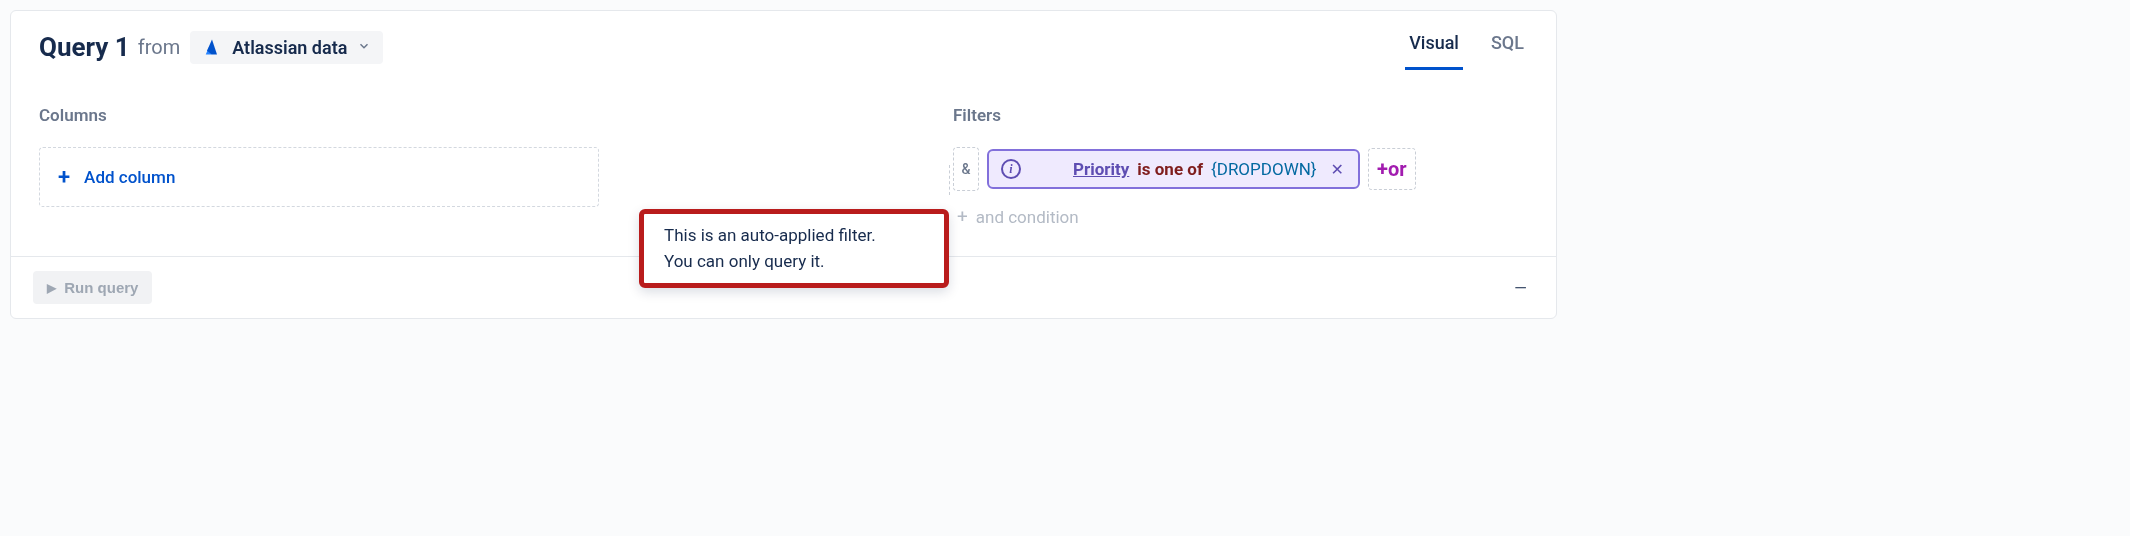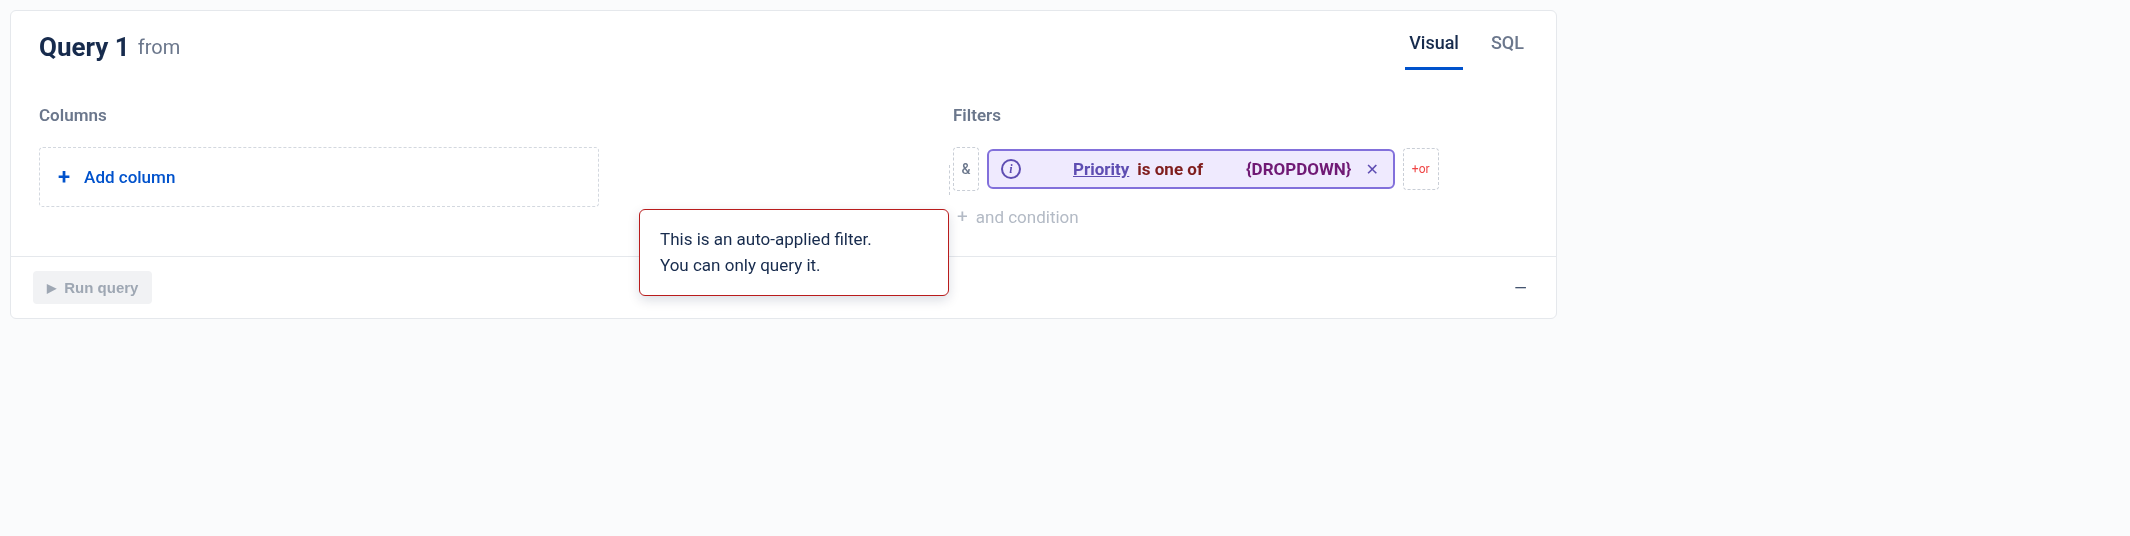--- a/index.html
+++ b/index.html
@@ -138,35 +138,36 @@
     font-family: Georgia, serif;
     font-style: italic;
   }
   .filter-chip .field {
     font-weight: 700;
     text-decoration: underline;
     color: #5E4DB2;
     margin-left: 44px;
   }
   .filter-chip .op { color: #7f1d1d; font-weight: 700; }
-  .filter-chip .val { color: #701a75; font-weight: 700; margin-left: 35px; }
+  .filter-chip .val { color: #0369a1; font-weight: 400; }
   .filter-chip .close {
     color: #5E4DB2; font-size: 16px;
     padding: 0 2px 0 6px;
     font-weight: 400;
     cursor: pointer;
   }
   .or-btn {
     border: 1.5px dashed #c9ced6;
     border-radius: 4px;
     height: 42px;
     padding: 0 8px;
     display: flex; align-items: center;
-    font-size: 12px; color: #ef4444;
-    cursor: pointer;
+    font-size: 20px; color: #a21caf;
+    cursor: pointer;
+    font-weight: bold;
   }
   .and-cond-row {
     margin-top: 14px;
     padding-left: 4px;
     display: flex; align-items: center;
     color: #b3bac5;
     font-size: 17px;
     cursor: pointer;
     position: relative;
   }
@@ -199,24 +200,24 @@
     color: #44546F;
     font-size: 26px;
     font-weight: 300;
     cursor: pointer;
     padding: 0 6px;
     line-height: 1;
   }
   .tooltip {
     position: absolute;
     background: #fff;
-    border: 1px solid #b91c1c;
+    border: 5px solid #b91c1c;
     border-radius: 6px;
     box-shadow: 0 4px 12px rgba(9,30,66,0.15);
-    padding: 16px 20px;
+    padding: 8px 20px;
     font-size: 17px;
     color: #172B4D;
     line-height: 1.55;
     left: 628px;
     top: 140px;
     width: 310px;
     z-index: 10;
   }
   .v-dash {
     position: absolute;
@@ -225,20 +226,34 @@
   }
 </style>
 </head>
 <body>
 
 <div class="panel">
 
   <div class="header">
     <span class="query-title">Query 1</span>
     <span class="from-label">from</span>
+    <div class="source-pill">
+      <span class="logo">
+        <svg viewBox="0 0 32 32" width="20" height="20">
+          <path d="M12 14 L6 28 L16 28 Z" fill="#2684FF"></path>
+          <path d="M16 4 L8 22 L16 28 L24 28 Z" fill="#0052CC"></path>
+        </svg>
+      </span>
+      <span class="label">Atlassian data</span>
+      <span class="chev">
+        <svg width="14" height="14" viewBox="0 0 24 24" fill="none" stroke="#6B778C" stroke-width="2.5">
+            <polyline points="6 9 12 15 18 9"></polyline>
+          </svg>
+      </span>
+    </div>
     <div class="spacer"></div>
     <div class="tab active">Visual</div>
     <div class="tab">SQL</div>
   </div>
 
   <div class="body">
 
     <div class="col-section">
       <div class="sect-title">Columns</div>
       <div class="add-column-box">

